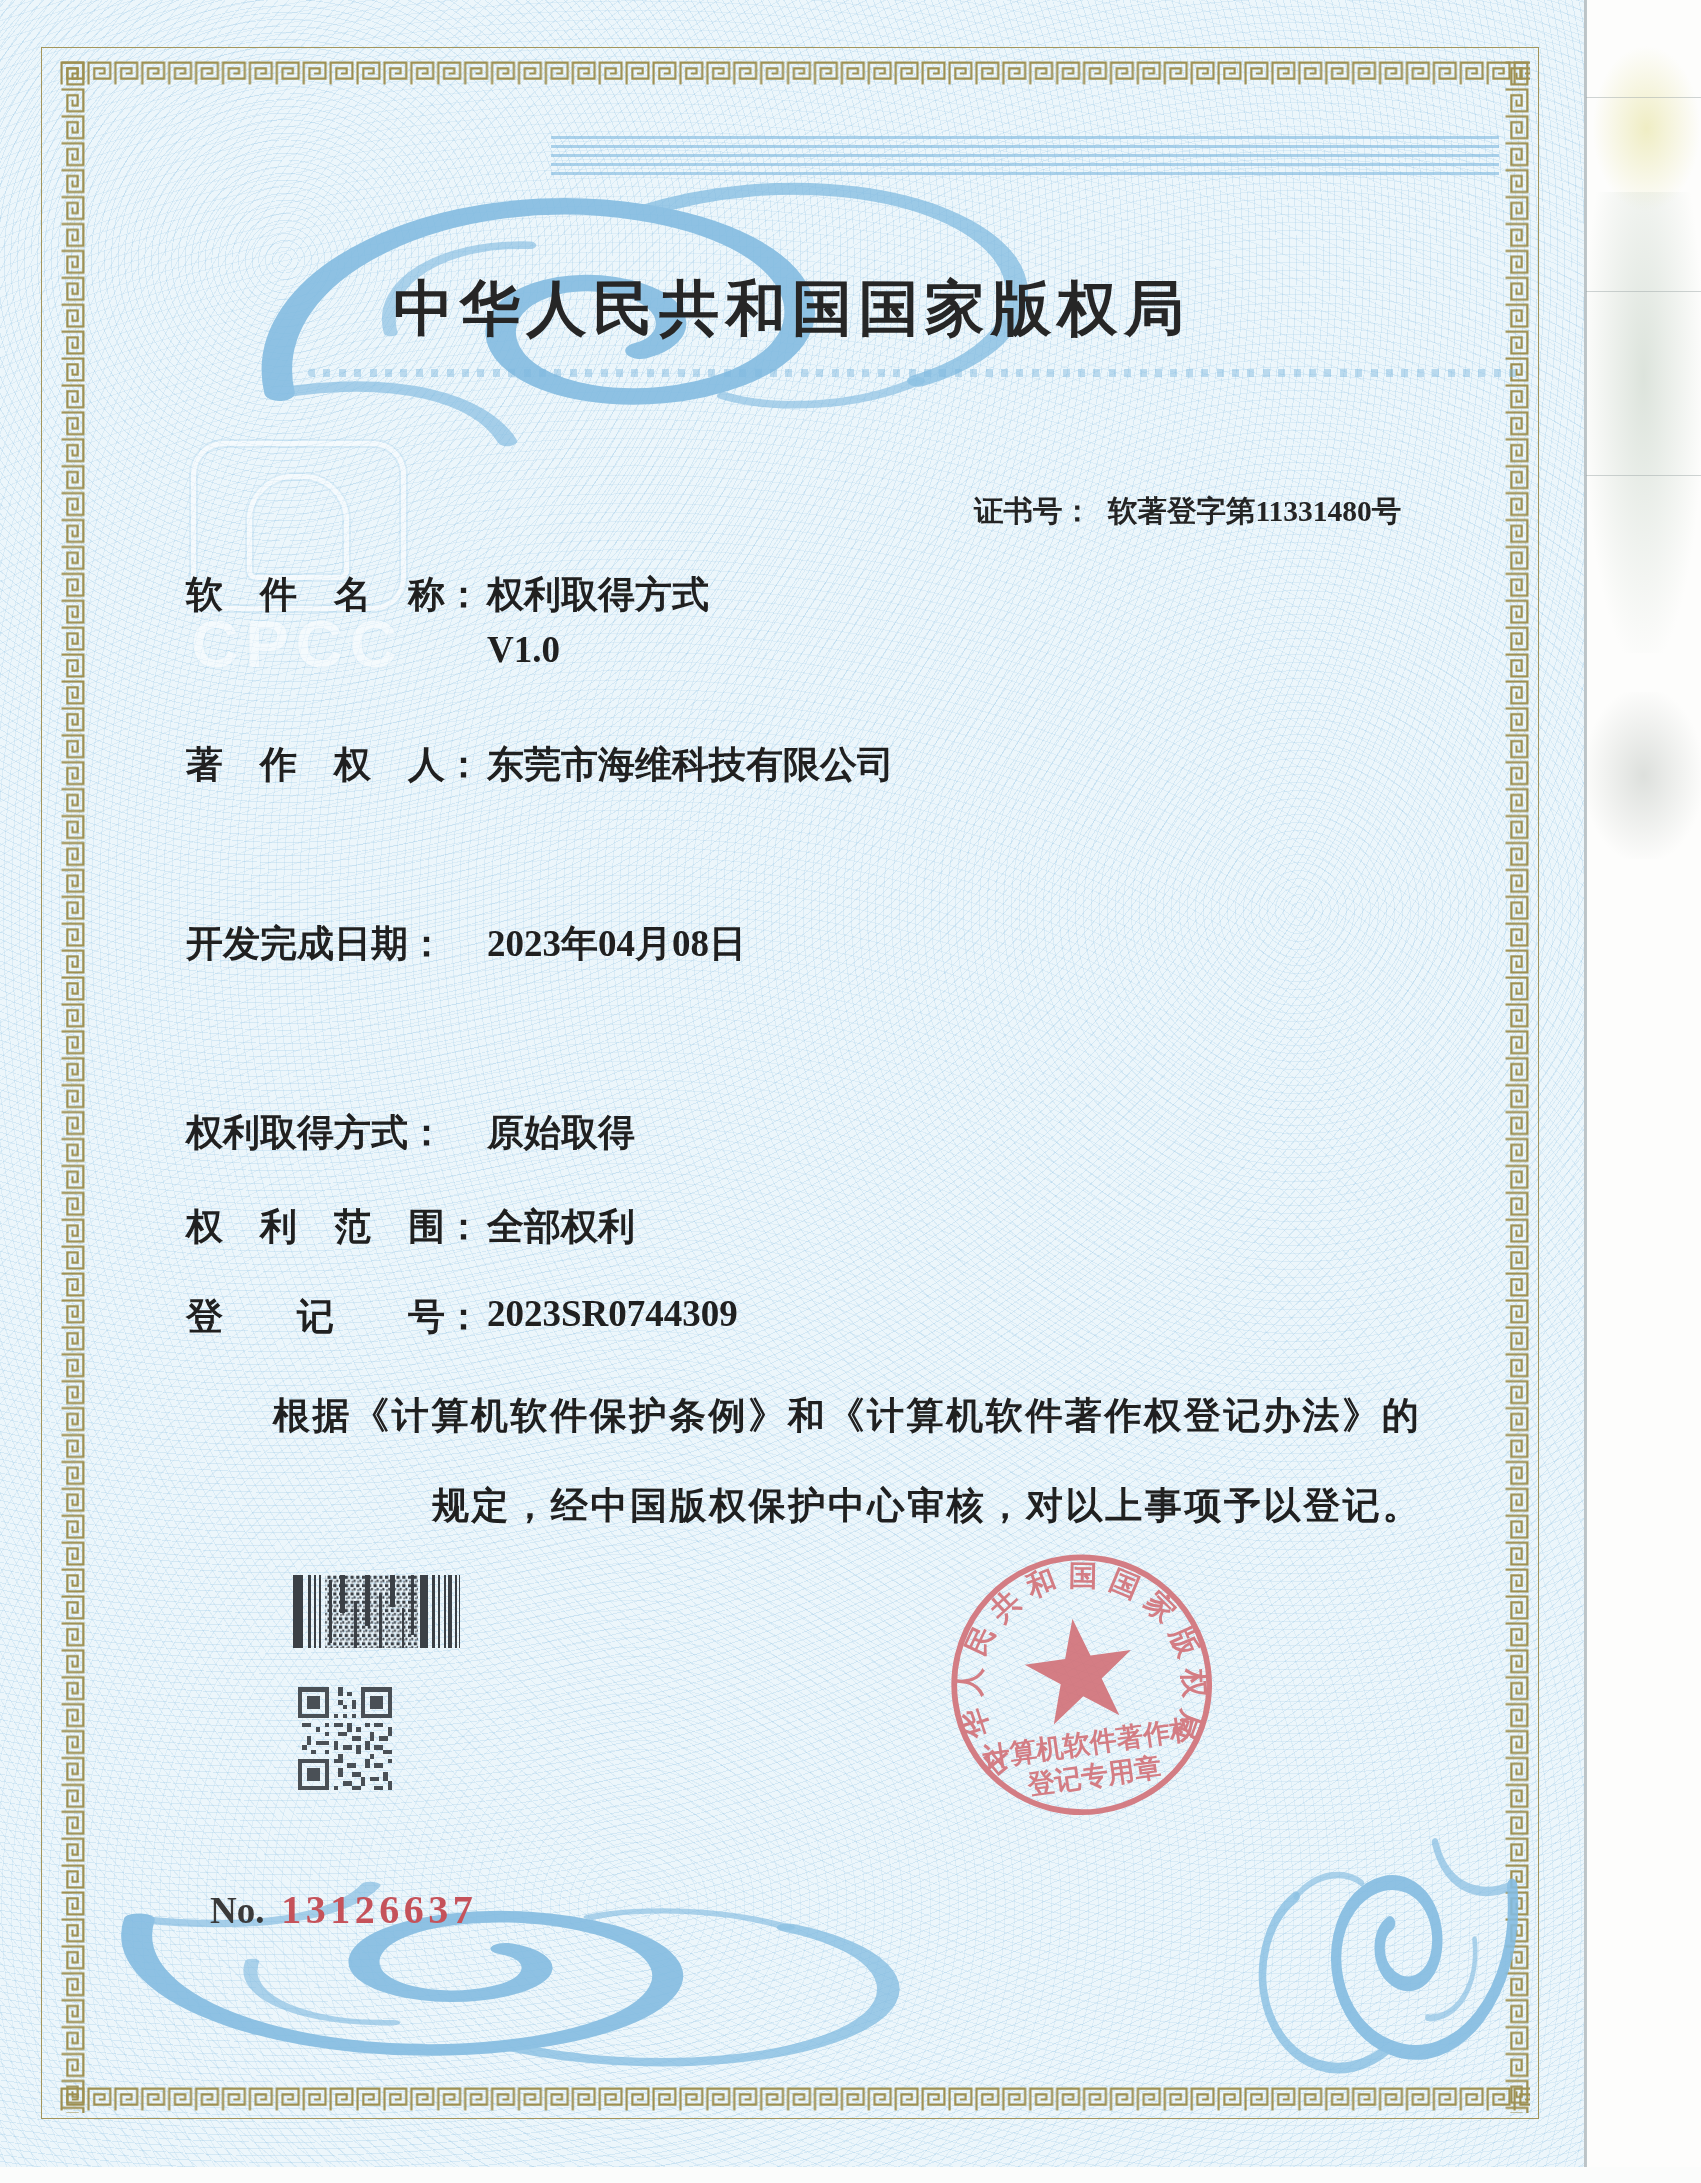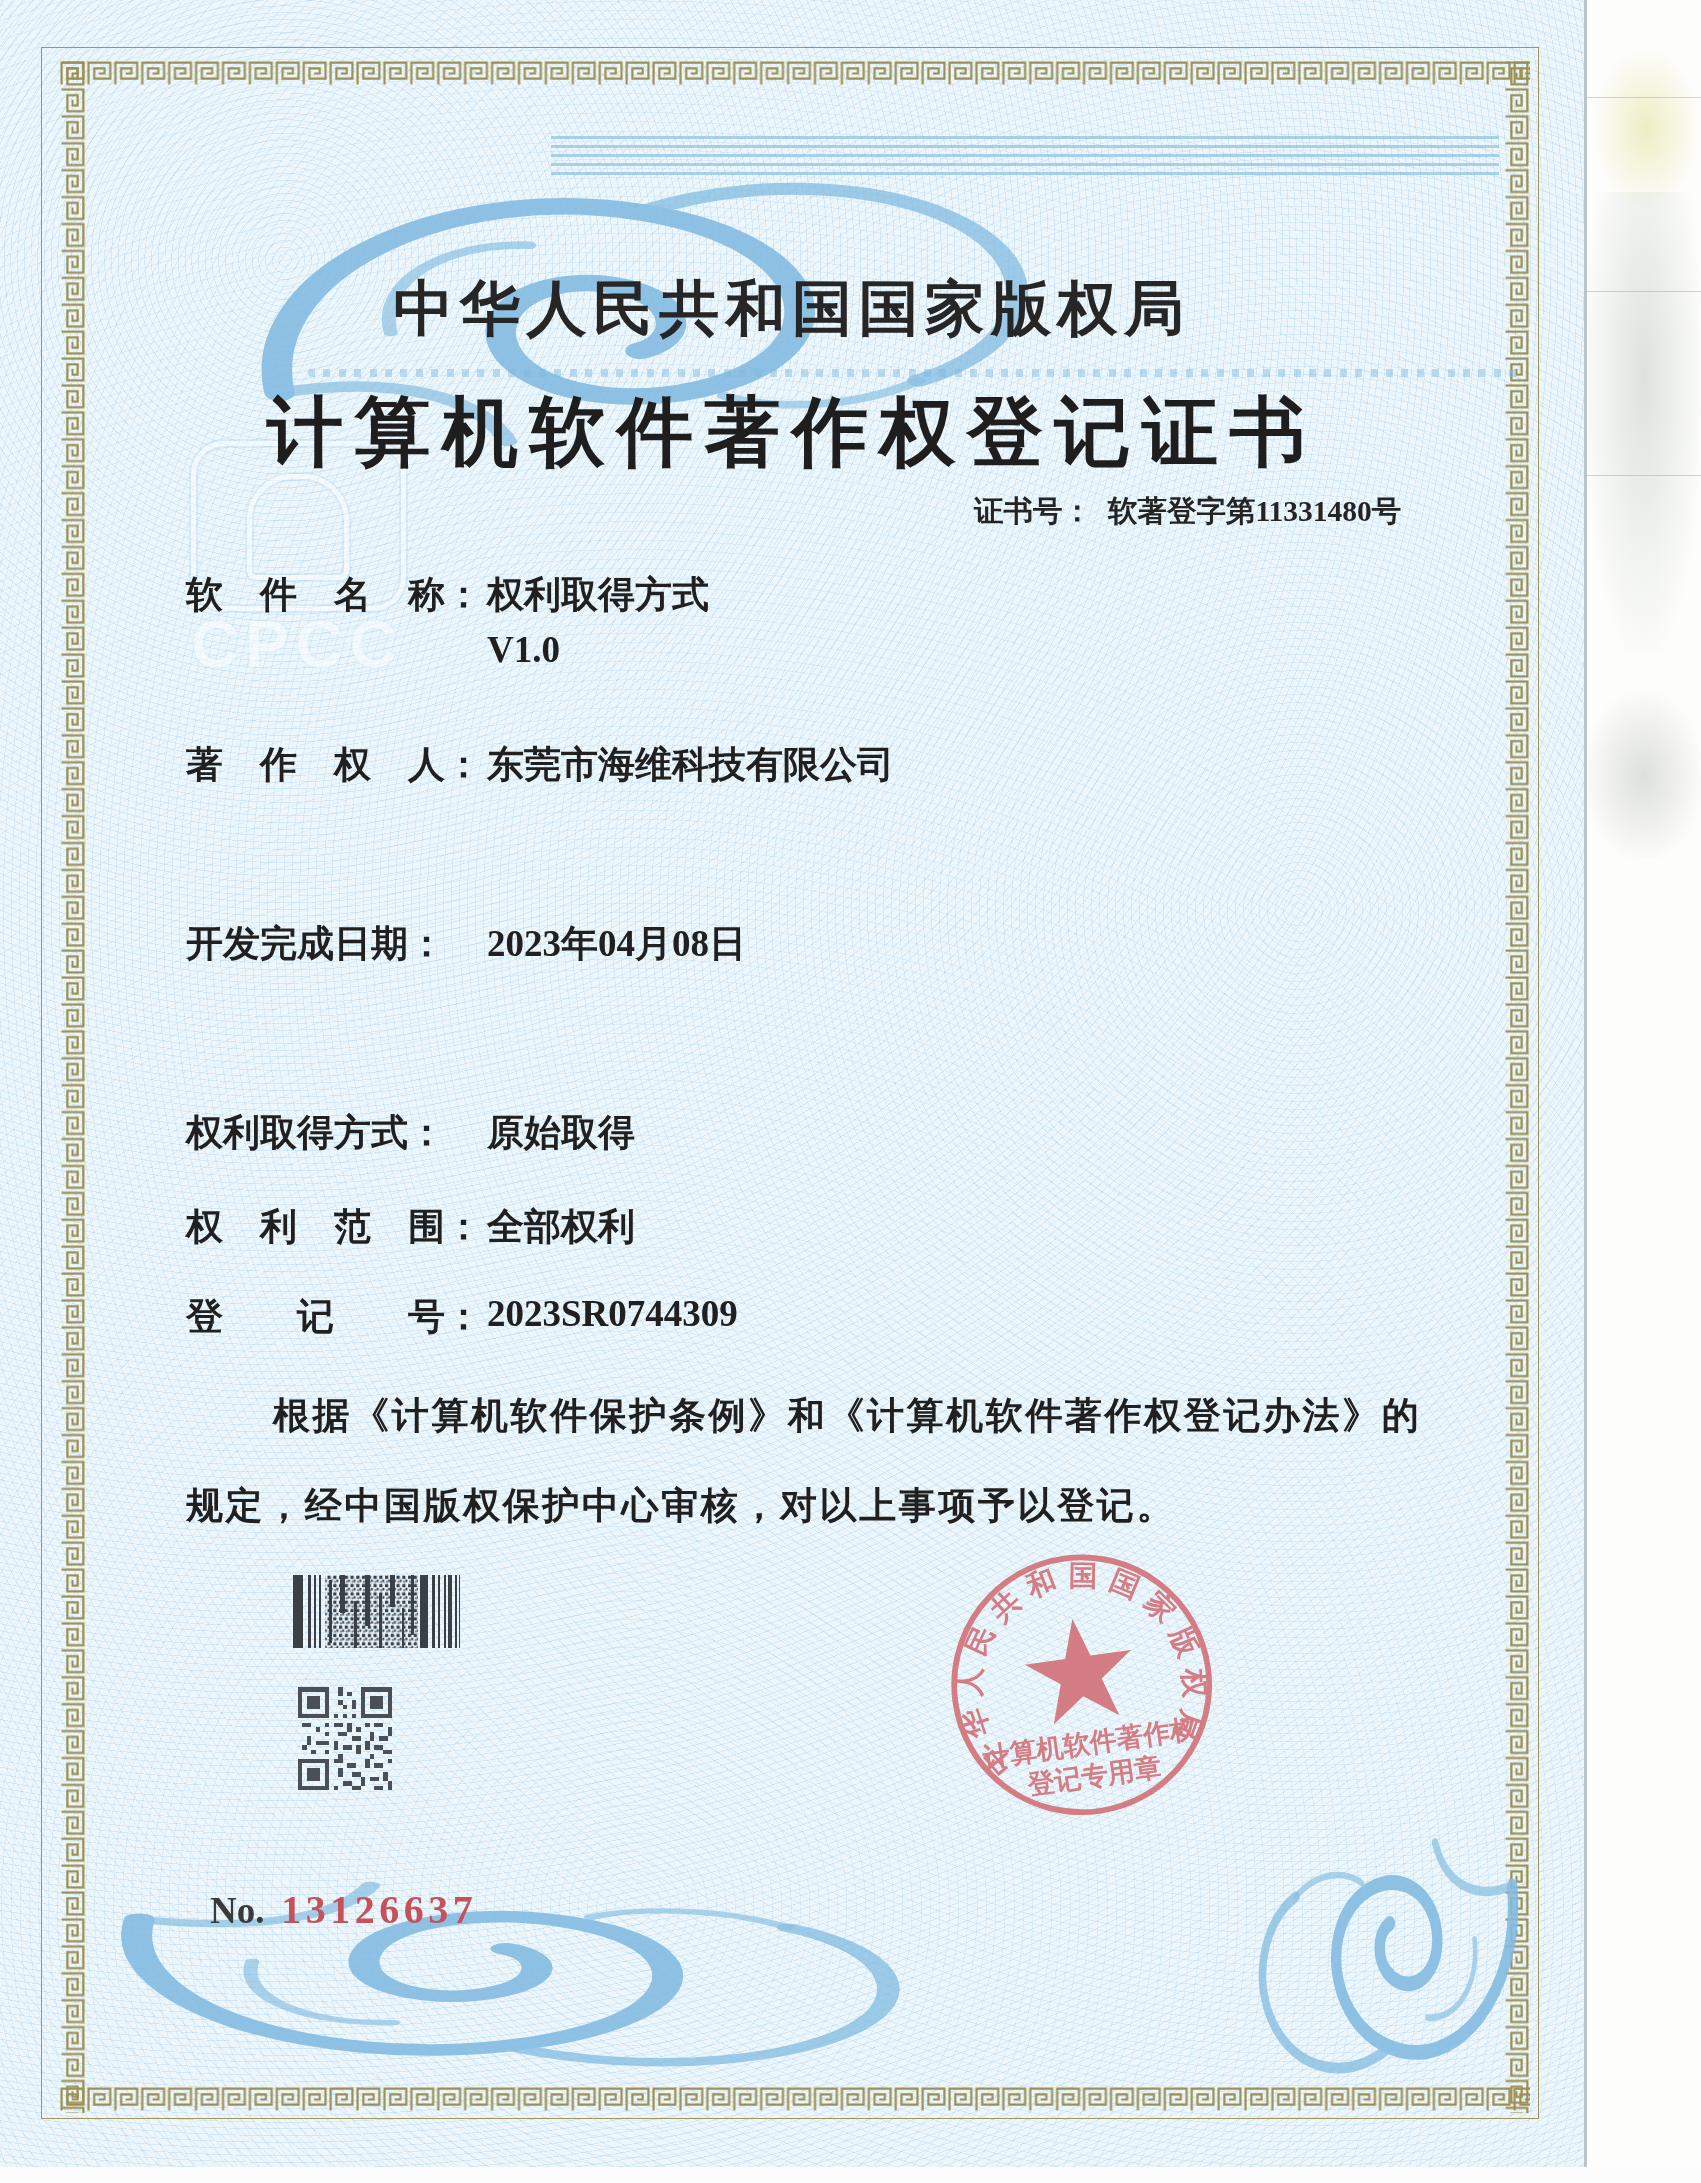--- a/index.html
+++ b/index.html
@@ -72,21 +72,21 @@
     font-size:76px;font-weight:700;letter-spacing:11.5px;color:#1e1e1e;
   }
   .certno-row{position:absolute;left:974px;top:492px;font-size:29.5px;font-weight:700;color:#242424;white-space:nowrap;}
   .certno-row .certno-value{margin-left:16px;}
   .field-row{position:absolute;left:186px;white-space:nowrap;font-weight:700;color:#202020;}
   .field-row .flabel{display:inline-block;width:301px;font-size:37px;vertical-align:top;}
   .field-row .fvalue{display:inline-block;font-size:37px;vertical-align:top;}
   .fvalue2{position:absolute;left:487px;top:628px;font-size:37px;font-weight:700;color:#202020;}
   .stmt{position:absolute;left:186px;width:1236px;font-size:37px;font-weight:600;color:#202020;letter-spacing:2.6px;white-space:nowrap;}
   .stmt.l1{top:1391px;padding-left:87px;}
-  .stmt.l2{top:1481px;}
+  .stmt.l2{top:1481px;text-align:right;}
   
   .barcode{position:absolute;left:293px;top:1575px;}
   .qrcode{position:absolute;left:298px;top:1687px;}
   .serial-row{position:absolute;left:210px;top:1886px;white-space:nowrap;}
   .serial-row .no-label{font-size:37px;color:#3a3a3a;font-weight:600;}
   .serial-row .no-number{font-size:40px;color:#c5525a;font-weight:600;letter-spacing:4.5px;margin-left:16.7px;}
   
   .seal{position:absolute;left:947px;top:1549px;width:269px;height:269px;transform:rotate(-8deg);opacity:.92;}
   .issue-date{position:absolute;left:955px;top:1917px;font-size:38px;font-weight:700;color:#242424;letter-spacing:3.2px;}
 </style>
@@ -159,21 +159,20 @@
     <div class="topline-bundle"></div>
     <div class="dotted-band"></div>
 
     <div class="watermark">
       <div class="wm-box"></div>
       <div class="wm-arch"></div>
       <div class="wm-text">CPCC</div>
     </div>
 
     <div class="authority">中华人民共和国国家版权局</div>
-    <div class="cert-title">计算机软件著作权登记证书</div>
     <div class="certno-row">
       <span class="certno-label">证书号：</span><span class="certno-value">软著登字第11331480号</span>
     </div>
 
     <div class="field-row" style="top:570px">
       <span class="flabel">软　件　名　称：</span><span class="fvalue">权利取得方式</span>
     </div>
     <div class="fvalue2">V1.0</div>
 
     <div class="field-row" style="top:740px">

